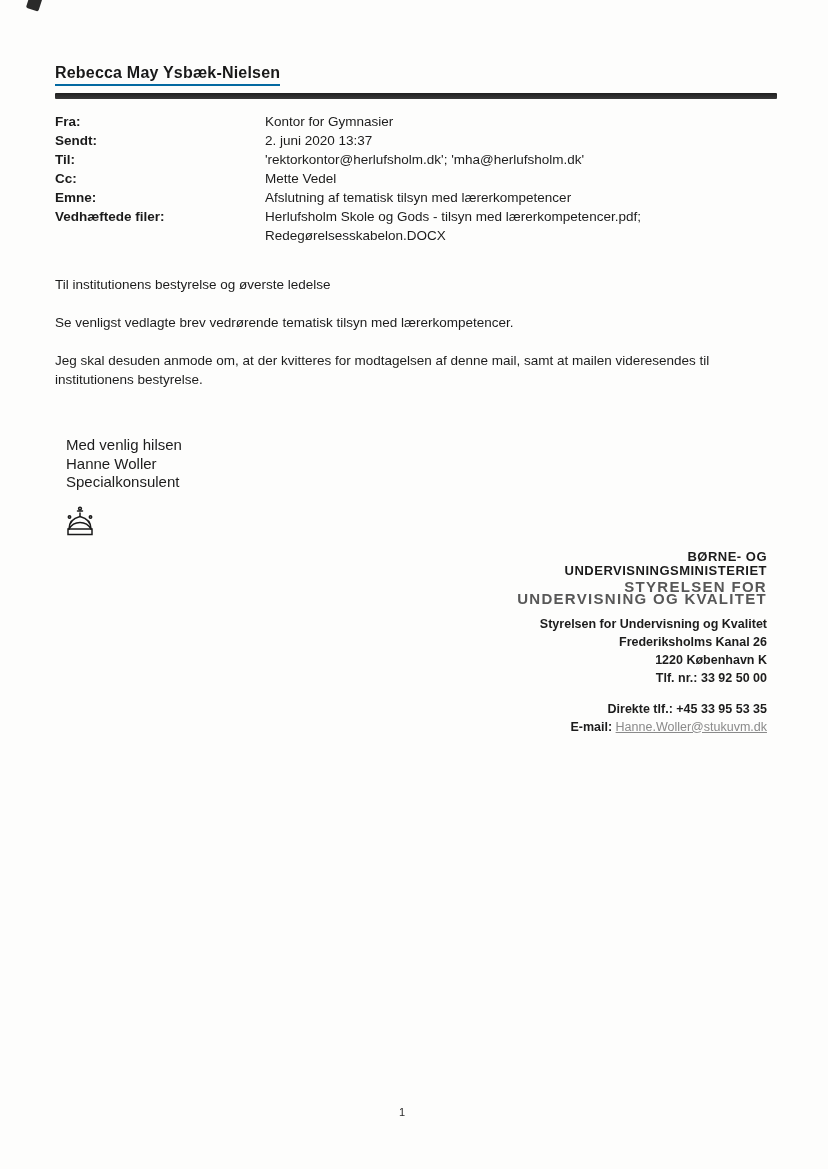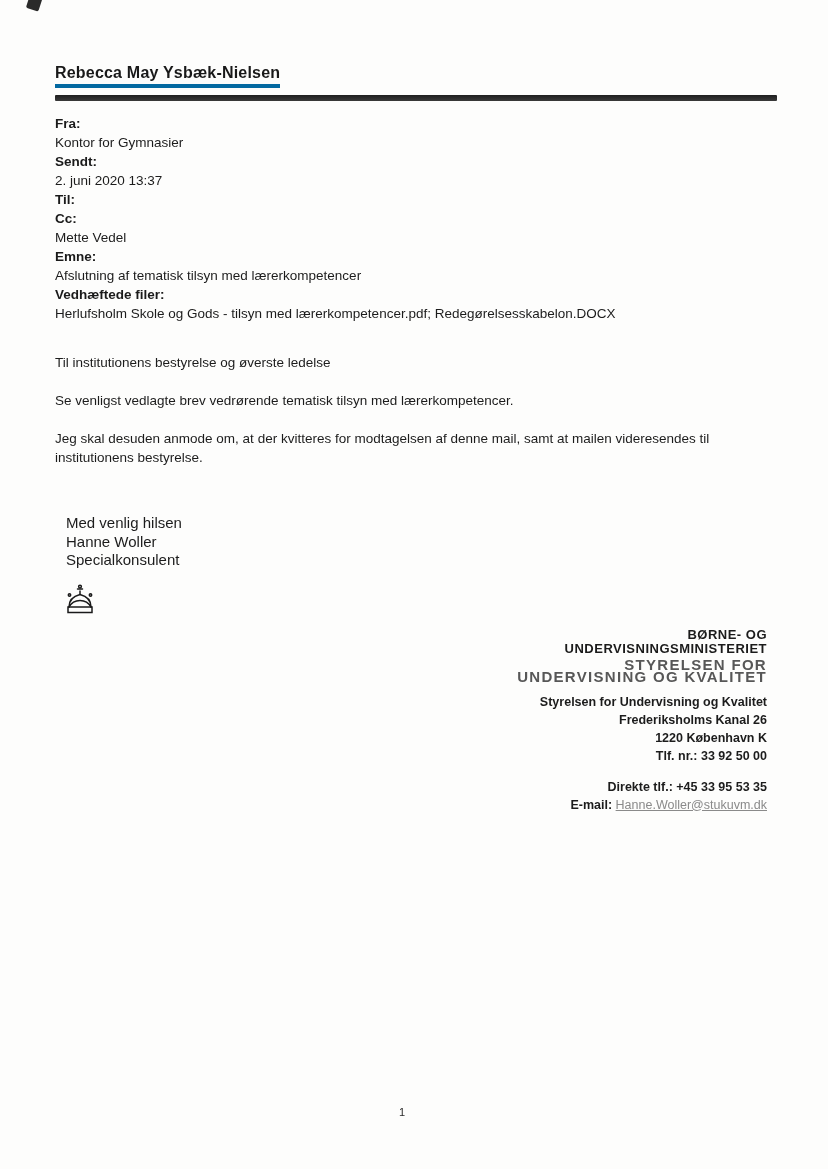--- a/index.html
+++ b/index.html
@@ -32,36 +32,36 @@
     top: 64px;
     width: 712px;
   }
   .recipient {
     display: inline-block;
     margin: 0;
     font-size: 16px;
     font-weight: 700;
     letter-spacing: 0.2px;
     color: #191919;
-    border-bottom: 4px solid #0369a1;
+    border-bottom: 2px solid #0369a1;
     padding-bottom: 2px;
   }
   .thick-rule {
     margin-top: 7px;
     width: 722px;
     height: 6px;
     background: linear-gradient(#1f1f1f, #3a3a3a);
     border-radius: 1px;
   }
   .meta {
     margin-top: 13px;
     font-size: 13.5px;
     line-height: 19px;
   }
-  .meta-row { display: flex; flex-direction: column; }
+  .meta-row { display: flex; }
   .meta-label {
     width: 210px;
     flex-shrink: 0;
     font-weight: 700;
     color: #1a1a1a;
   }
   .meta-value { flex: 1; }
   .body-text {
     margin-top: 30px;
     font-size: 13.5px;
@@ -137,20 +137,21 @@
       <div class="meta-row">
         <div class="meta-label">Fra:</div>
         <div class="meta-value">Kontor for Gymnasier</div>
       </div>
       <div class="meta-row">
         <div class="meta-label">Sendt:</div>
         <div class="meta-value">2. juni 2020 13:37</div>
       </div>
       <div class="meta-row">
         <div class="meta-label">Til:</div>
+        <div class="meta-value">'rektorkontor@herlufsholm.dk'; 'mha@herlufsholm.dk'</div>
       </div>
       <div class="meta-row">
         <div class="meta-label">Cc:</div>
         <div class="meta-value">Mette Vedel</div>
       </div>
       <div class="meta-row">
         <div class="meta-label">Emne:</div>
         <div class="meta-value">Afslutning af tematisk tilsyn med lærerkompetencer</div>
       </div>
       <div class="meta-row">

